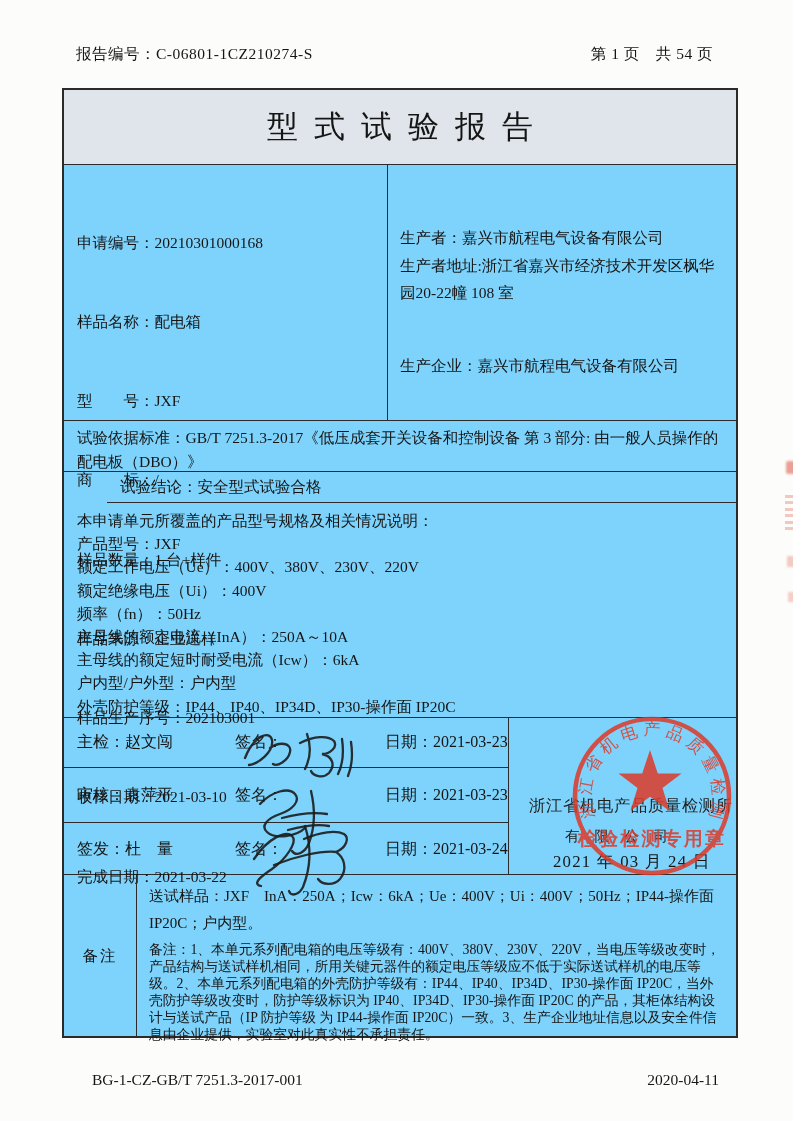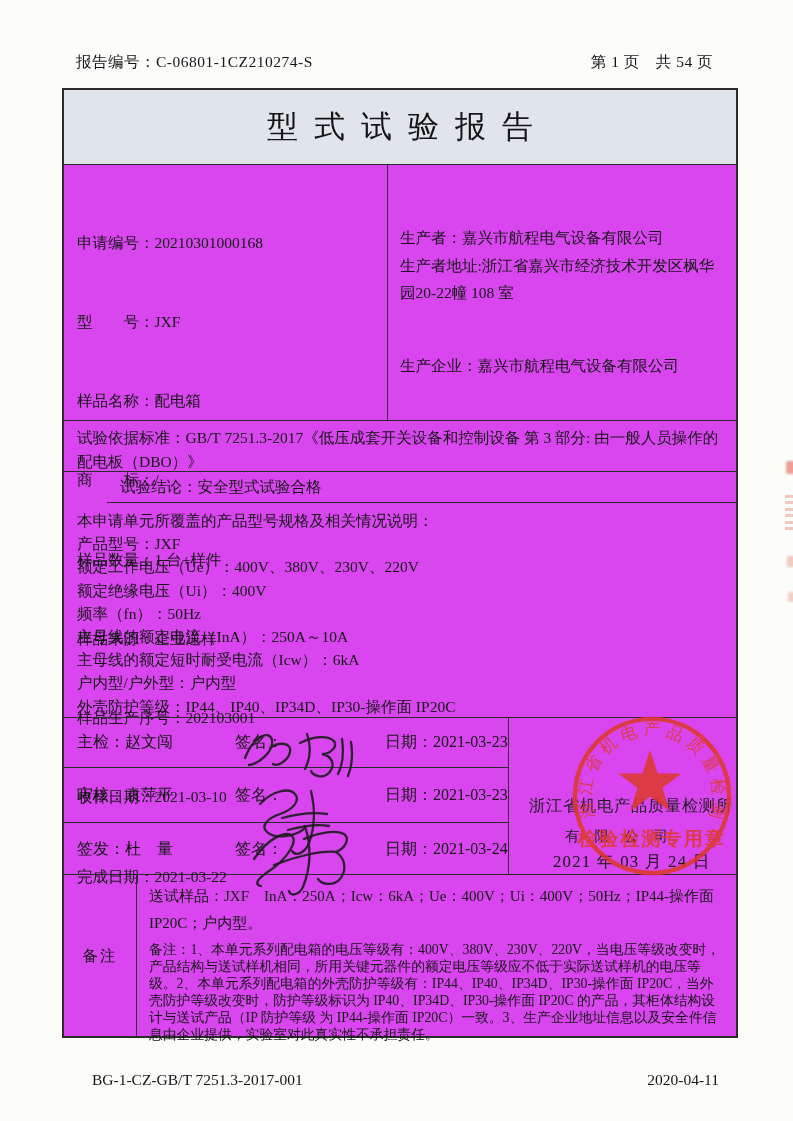--- a/index.html
+++ b/index.html
@@ -3,27 +3,27 @@
 <meta charset="utf-8">
 <style>
   * { margin:0; padding:0; box-sizing:border-box; }
   html,body { background:#e9e9e9; }
   .sheet {
     position:relative; width:793px; height:1121px; margin:0 auto;
     background:#fcfcfa; overflow:hidden;
     font-family:"Liberation Serif","DejaVu Serif",serif; color:#151515;
   }
   
-  .page-header { position:absolute; top:52px; left:76px; right:80px;
+  .page-header { position:absolute; top:44px; left:76px; right:80px;
     display:flex; justify-content:space-between; font-size:15.5px; letter-spacing:.5px; }
   .page-footer { position:absolute; top:1071px; left:92px; right:74px;
     display:flex; justify-content:space-between; font-size:15.5px; }
   
   .doc-table { position:absolute; left:62px; top:88px; width:676px; height:950px;
-    border:2.2px solid #2b2b2b; background:#d946ef; }
+    border:2.2px solid #2b2b2b; background:#7dd3fc; }
   .row { border-bottom:1.6px solid #2b2b2b; }
   .title-row { height:75px; background:#dfe5ea; display:flex; align-items:center; justify-content:center;
     font-size:31px; letter-spacing:16px; padding-left:16px; font-weight:500; }
   .info-row { height:256px; display:flex; }
   .info-left { width:324px; border-right:1.6px solid #2b2b2b; padding:12px 10px 0 13px;
     font-size:15.5px; line-height:26.4px; white-space:pre-wrap; }
   .info-right { flex:1; padding:11px 13px 0 12px; font-size:15.5px; line-height:27.5px;margin-top:48px; }
   .info-right p { margin:0; }
   .info-right .grp2 { margin-top:45px; }
   .standard-row { height:51px; padding:5px 12px 0 13px; font-size:15.5px; line-height:23.5px; }
@@ -71,22 +71,22 @@
     <span>第 1 页　共 54 页</span>
   </div>
 
   <div class="doc-table">
 
     <div class="row title-row">型式试验报告</div>
 
     <div class="row info-row">
       <div class="info-left">
         <div>申请编号：20210301000168</div>
+        <div>样品名称：配电箱</div>
         <div>型　　号：JXF</div>
-        <div>样品名称：配电箱</div>
         <div>商　　标：/</div>
         <div>样品数量：1 台+样件</div>
         <div>样品来源：企业送样</div>
         <div>样品生产序号：202103001</div>
         <div>收样日期：2021-03-10</div>
         <div>完成日期：2021-03-22</div>
       </div>
       <div class="info-right">
         <p>生产者：嘉兴市航程电气设备有限公司</p>
         <p>生产者地址:浙江省嘉兴市经济技术开发区枫华园20-22幢 108 室</p>

